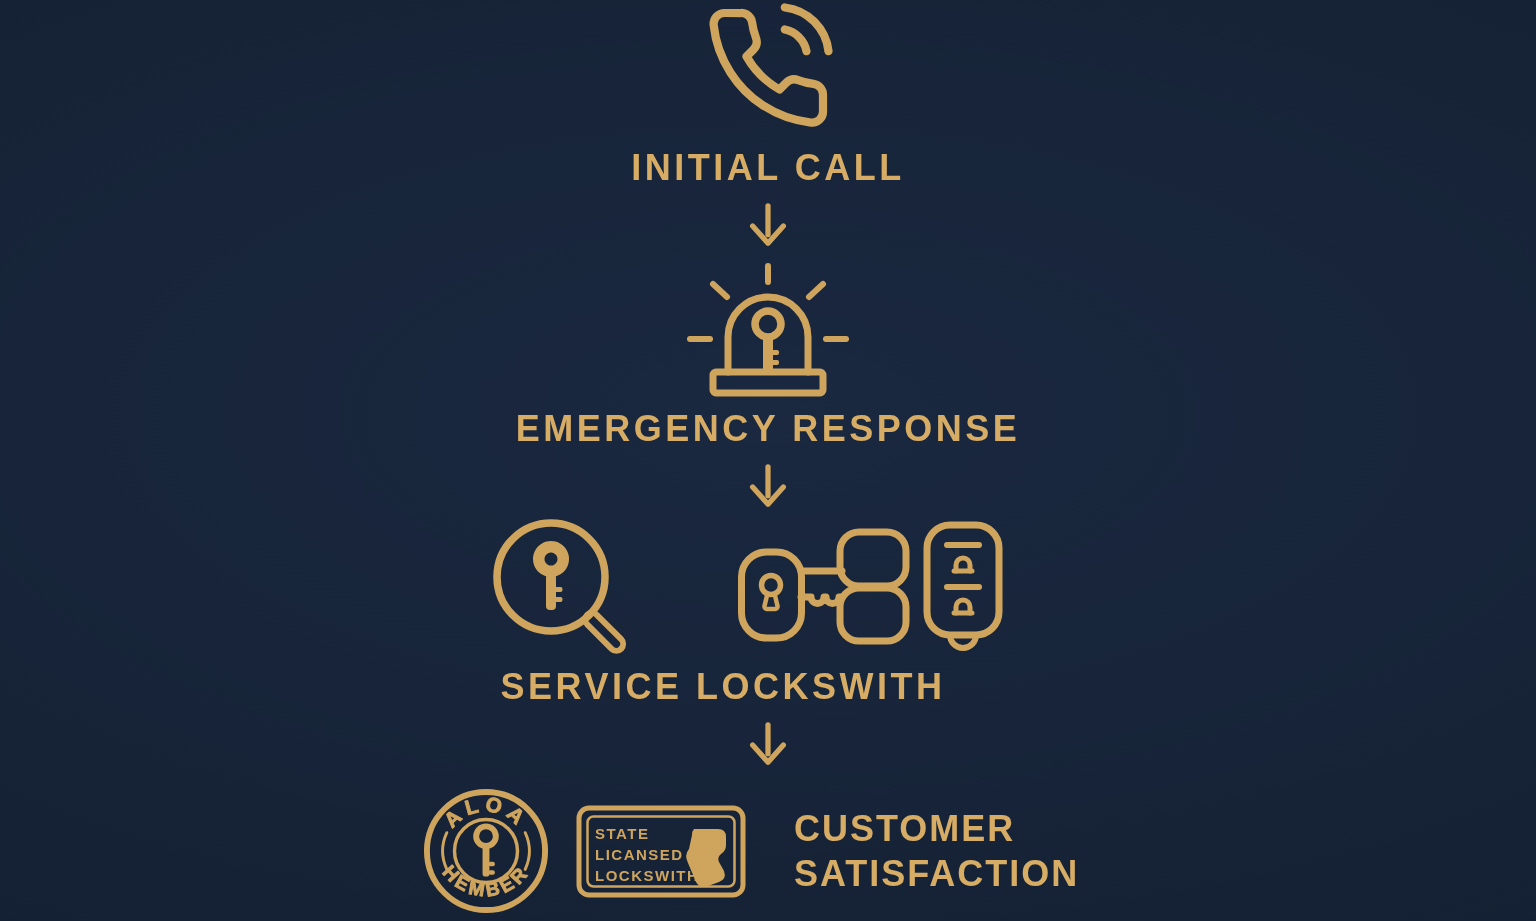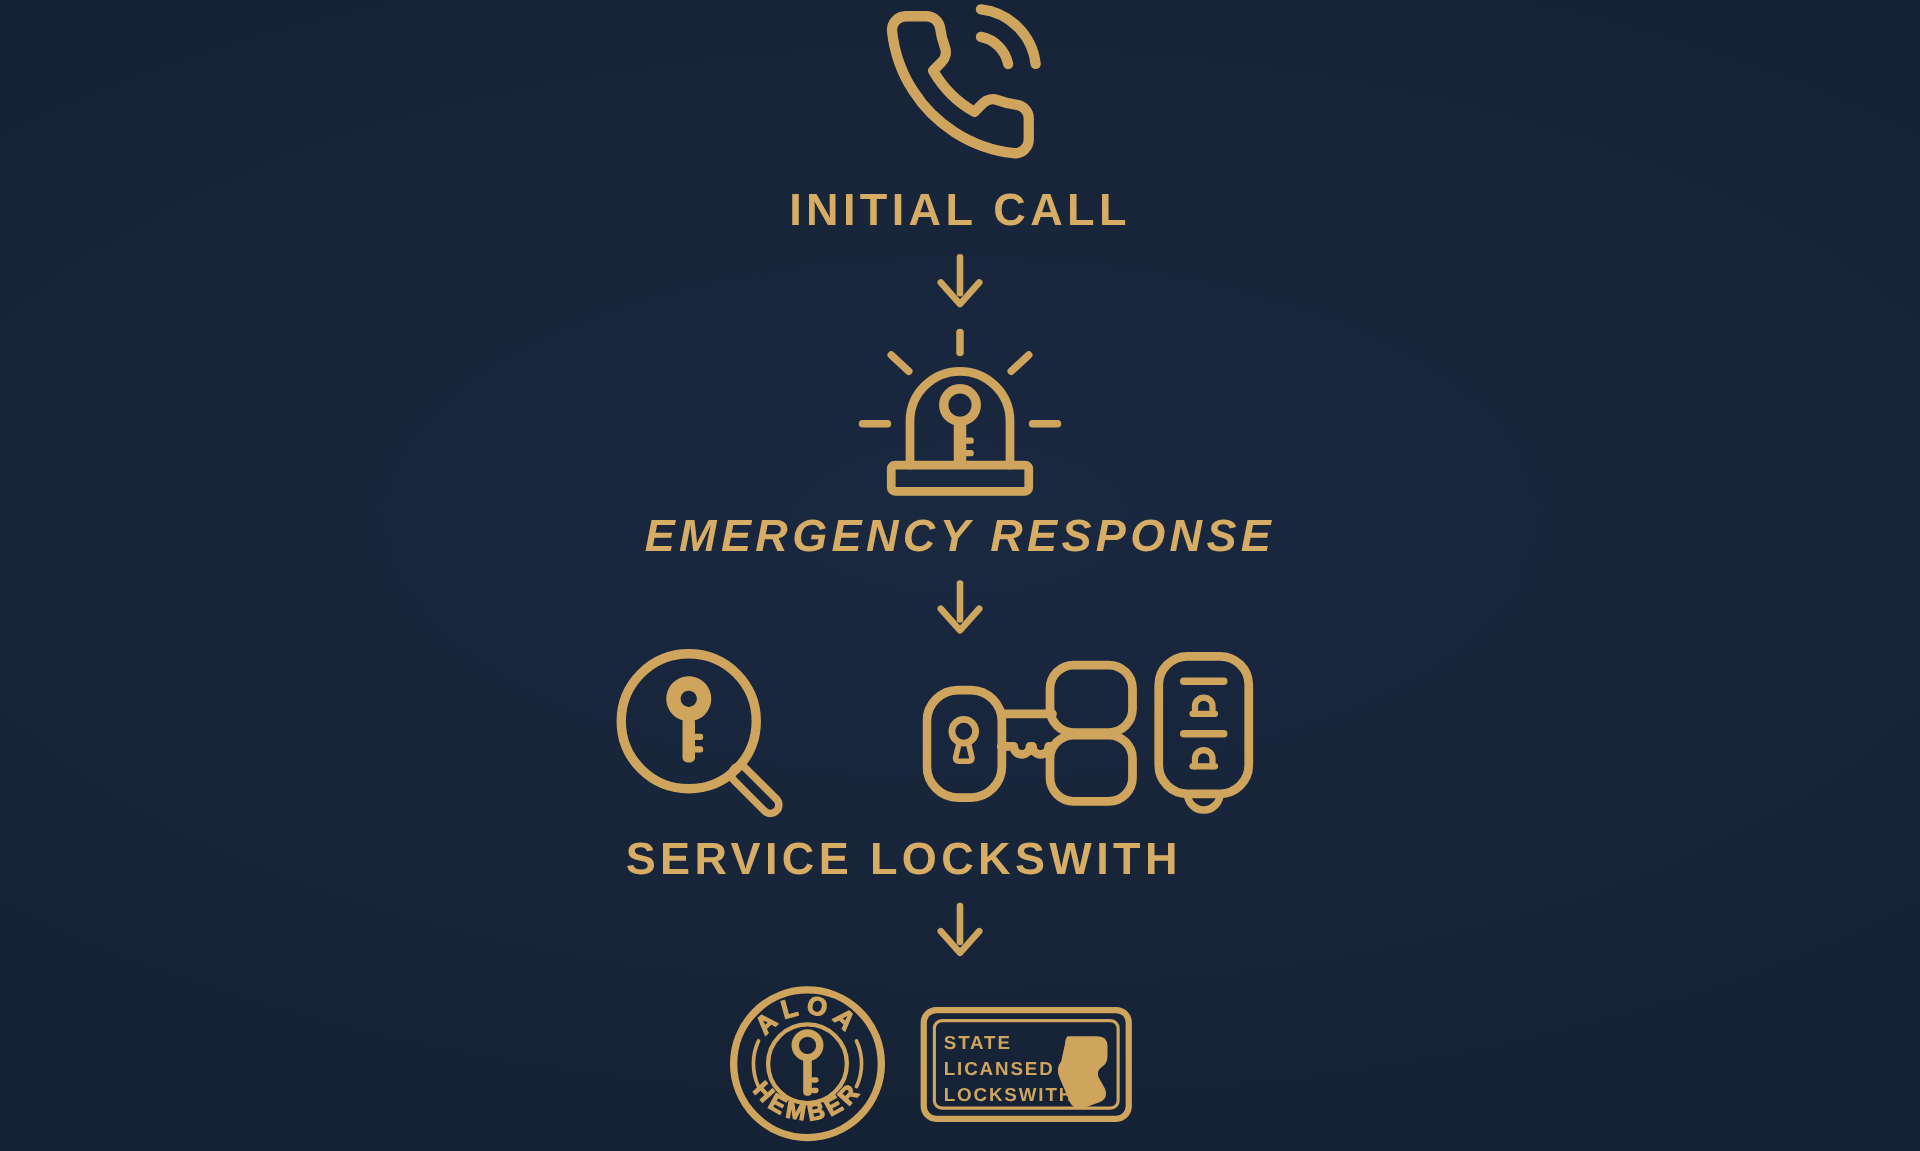--- a/index.html
+++ b/index.html
@@ -26,21 +26,21 @@
     font-size:36px;
     letter-spacing:3.5px;
     line-height:1;
     white-space:nowrap;
     text-align:center;
   }
   .phone-wrap{margin-top:2px;}
   .label-1{margin-top:16px;}
   .arrow{margin-top:16px;}
   .siren-wrap{margin-top:12px;}
-  .label-2{margin-top:14px;font-style:italic;}
+  .label-2{margin-top:14px;}
   .icons-row{
     margin-top:6px;
     display:flex;align-items:center;
     position:relative;left:-22px;
   }
   .gap-a{margin-right:100px;}
   .gap-b{margin-right:6px;}
   .label-3{margin-top:12px;position:relative;left:-45px;}
   .bottom-row{
     margin-top:18px;
@@ -176,15 +176,16 @@
       <svg class="icon" width="170" height="93" viewBox="0 0 170 93" fill="none" stroke="currentColor">
         <rect stroke-width="5" x="3" y="3" width="164" height="87" rx="10"></rect>
         <rect stroke-width="2.5" x="11.5" y="11.5" width="147" height="70" rx="6"></rect>
         <text x="19" y="34" font-size="15" letter-spacing="1.5" stroke="none">STATE</text>
         <text x="19" y="55" font-size="15" letter-spacing="1.5" stroke="none">LICANSED</text>
         <text x="19" y="76" font-size="15" letter-spacing="1.5" stroke="none">LOCKSWITH</text>
         <path fill="currentColor" stroke="none" d="M118 24 L142 24 Q150 24 150 32 L150 40 Q150 46 145 49 Q141 52 143 57 L148 66 Q151 74 143 77 L132 81 Q124 84 120 77 L112 58 Q108 50 113 44 L116 30 Q116 26 118 24 Z"></path>
       </svg>
     </div>
 
+    <div class="satisfaction step-label" style="white-space:normal;">CUSTOMER SATISFACTION</div>
   </div>
 
 </div>
 
 </body></html>

